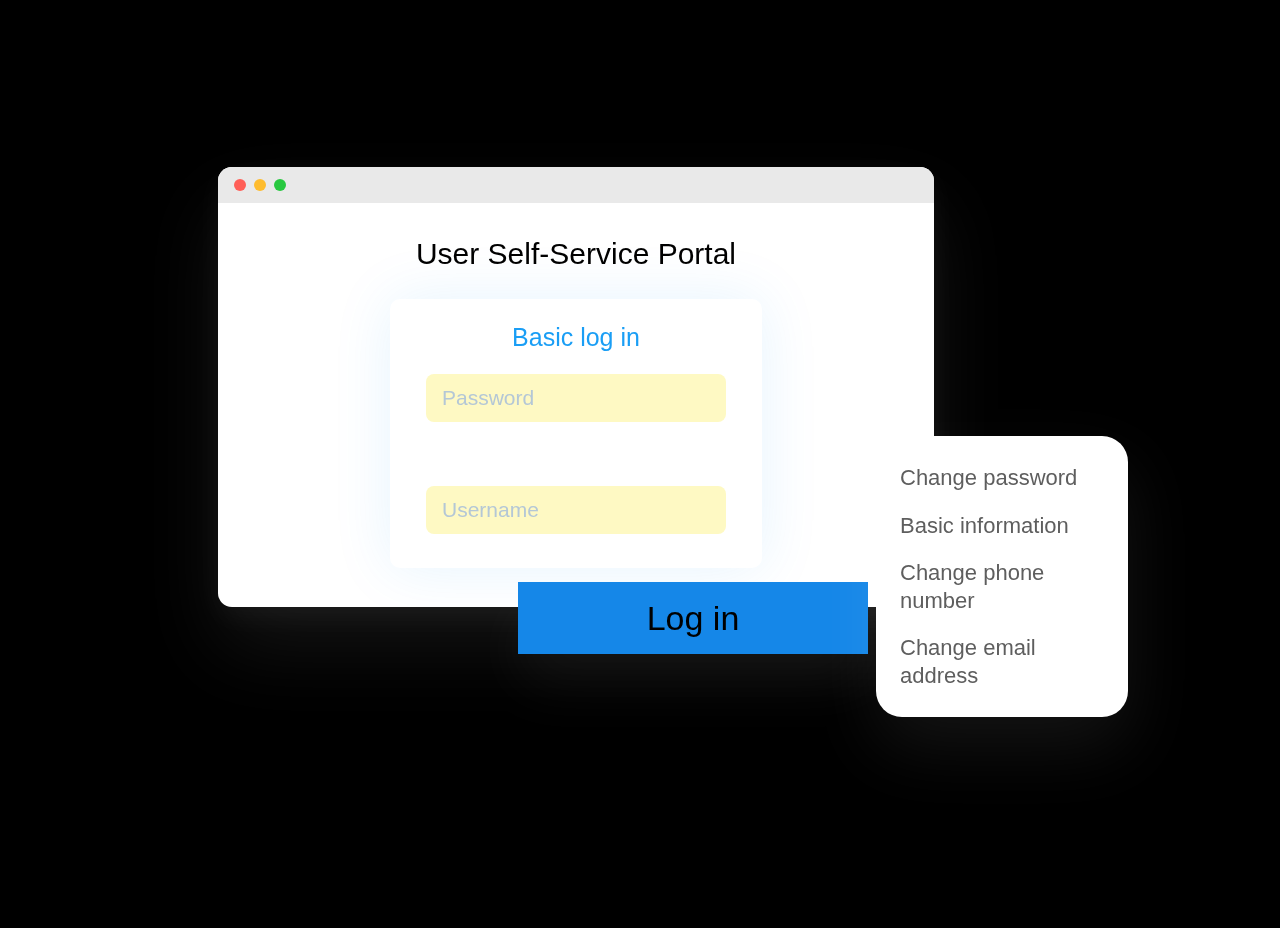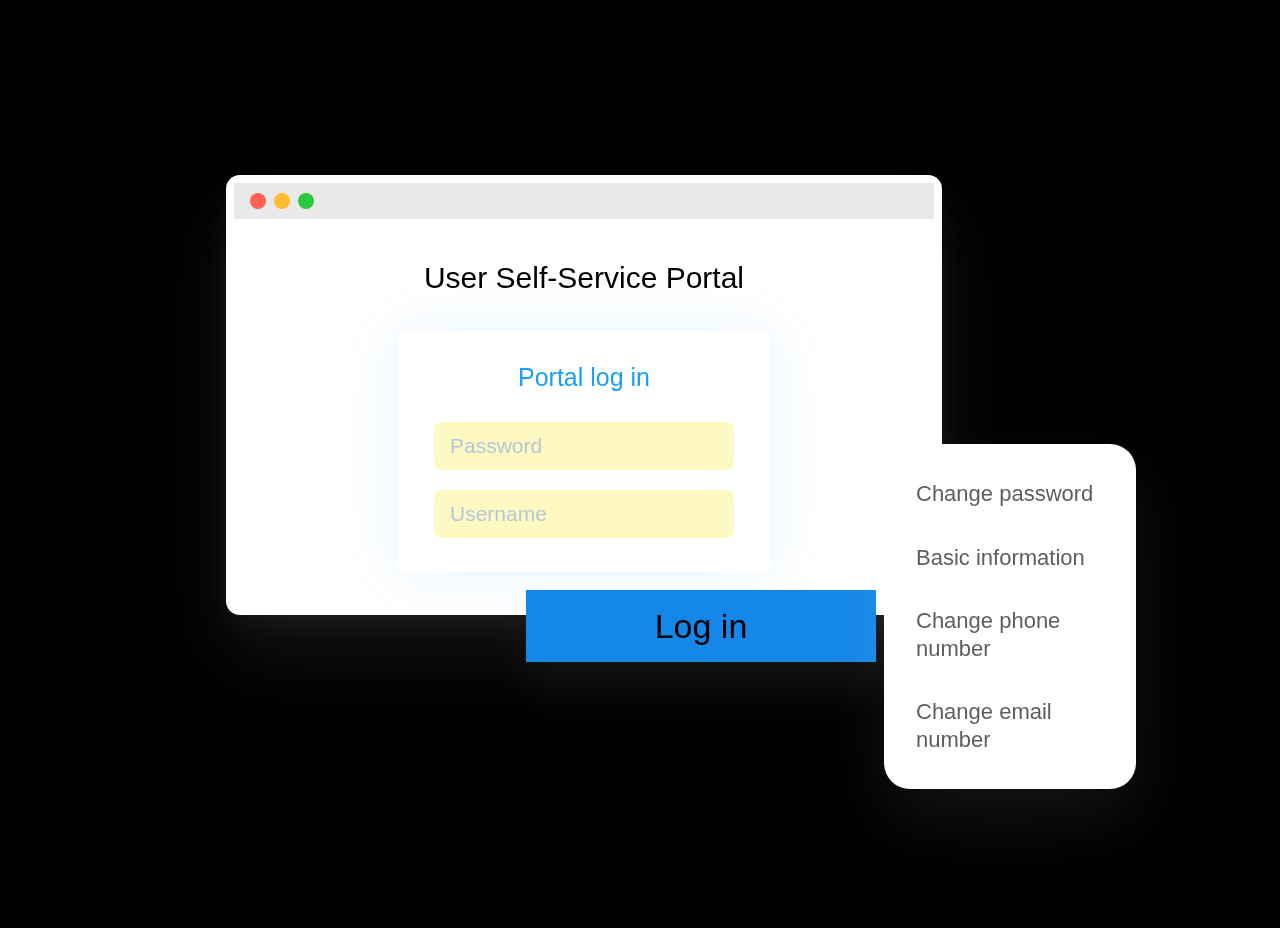--- a/index.html
+++ b/index.html
@@ -1,17 +1,17 @@
 <!DOCTYPE html>
 <html><head>
   <meta charset="utf-8">
   <style>
     * {
       margin: 0;
-      padding: 8px;
+      padding: 0;
       box-sizing: border-box;
     }
     
     body {
       width: 1280px;
       height: 928px;
       background: #000;
       font-family: -apple-system, BlinkMacSystemFont, "Segoe UI", Helvetica, Arial, sans-serif;
       position: relative;
       overflow: hidden;
@@ -88,20 +88,21 @@
       margin-bottom: 20px;
       outline: none;
     }
     
     .login-input::placeholder {
       color: #b4c7d6;
     }
     
     .login-input:last-child {
       margin-bottom: 0;
+      margin-top: 44px;
     }
     
     .login-button {
       position: absolute;
       left: 518px;
       top: 582px;
       width: 350px;
       height: 72px;
       background: #1587e8;
       color: #000000;
@@ -143,27 +144,27 @@
 
 <div class="window">
   <div class="titlebar">
     <div class="traffic-light red"></div>
     <div class="traffic-light yellow"></div>
     <div class="traffic-light green"></div>
   </div>
   <div class="window-body">
     <h1 class="portal-title">User Self-Service Portal</h1>
     <div class="login-card">
-      <div class="login-heading">Portal log in</div>
+      <div class="login-heading">Basic log in</div>
       <input class="login-input" type="password" placeholder="Password" style="">
       <input class="login-input" type="text" placeholder="Username" style="">
     </div>
   </div>
 </div>
 
 <button class="login-button">Log in</button>
 
 <div class="menu-card">
   <div class="menu-item">Change password</div>
   <div class="menu-item">Basic information</div>
   <div class="menu-item">Change phone number</div>
-  <div class="menu-item">Change email number</div>
+  <div class="menu-item">Change email address</div>
 </div>
 
 </body></html>

